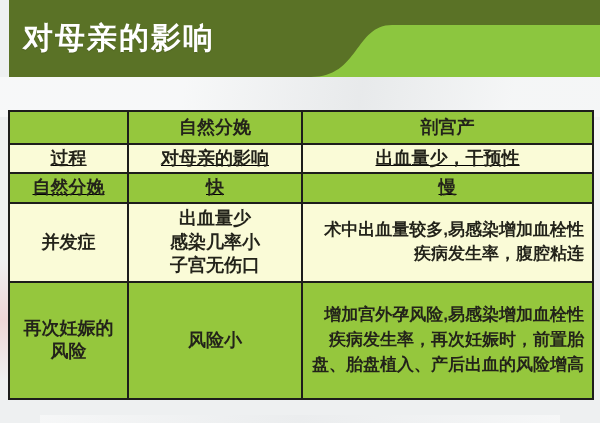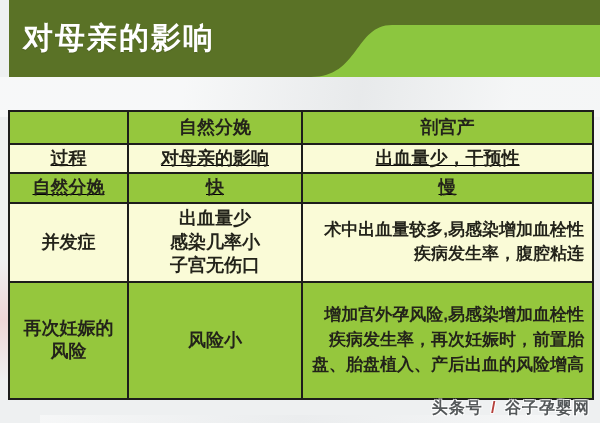--- a/index.html
+++ b/index.html
@@ -151,19 +151,14 @@
         <td class="long-text">术中出血量较多,易感染增加血栓性疾病发生率，腹腔粘连</td>
       </tr>
       <tr class="row-green h-big">
         <td class="label-narrow">再次妊娠的风险</td>
         <td>风险小</td>
         <td class="long-text">增加宫外孕风险,易感染增加血栓性疾病发生率，再次妊娠时，前置胎盘、胎盘植入、产后出血的风险增高</td>
       </tr>
     </tbody>
   </table>
 
-  <div class="watermark">
-    <span>头条号</span>
-    <span class="sep">/</span>
-    <span>谷子孕婴网</span>
-  </div>
 
 </div>
 
 </body></html>

